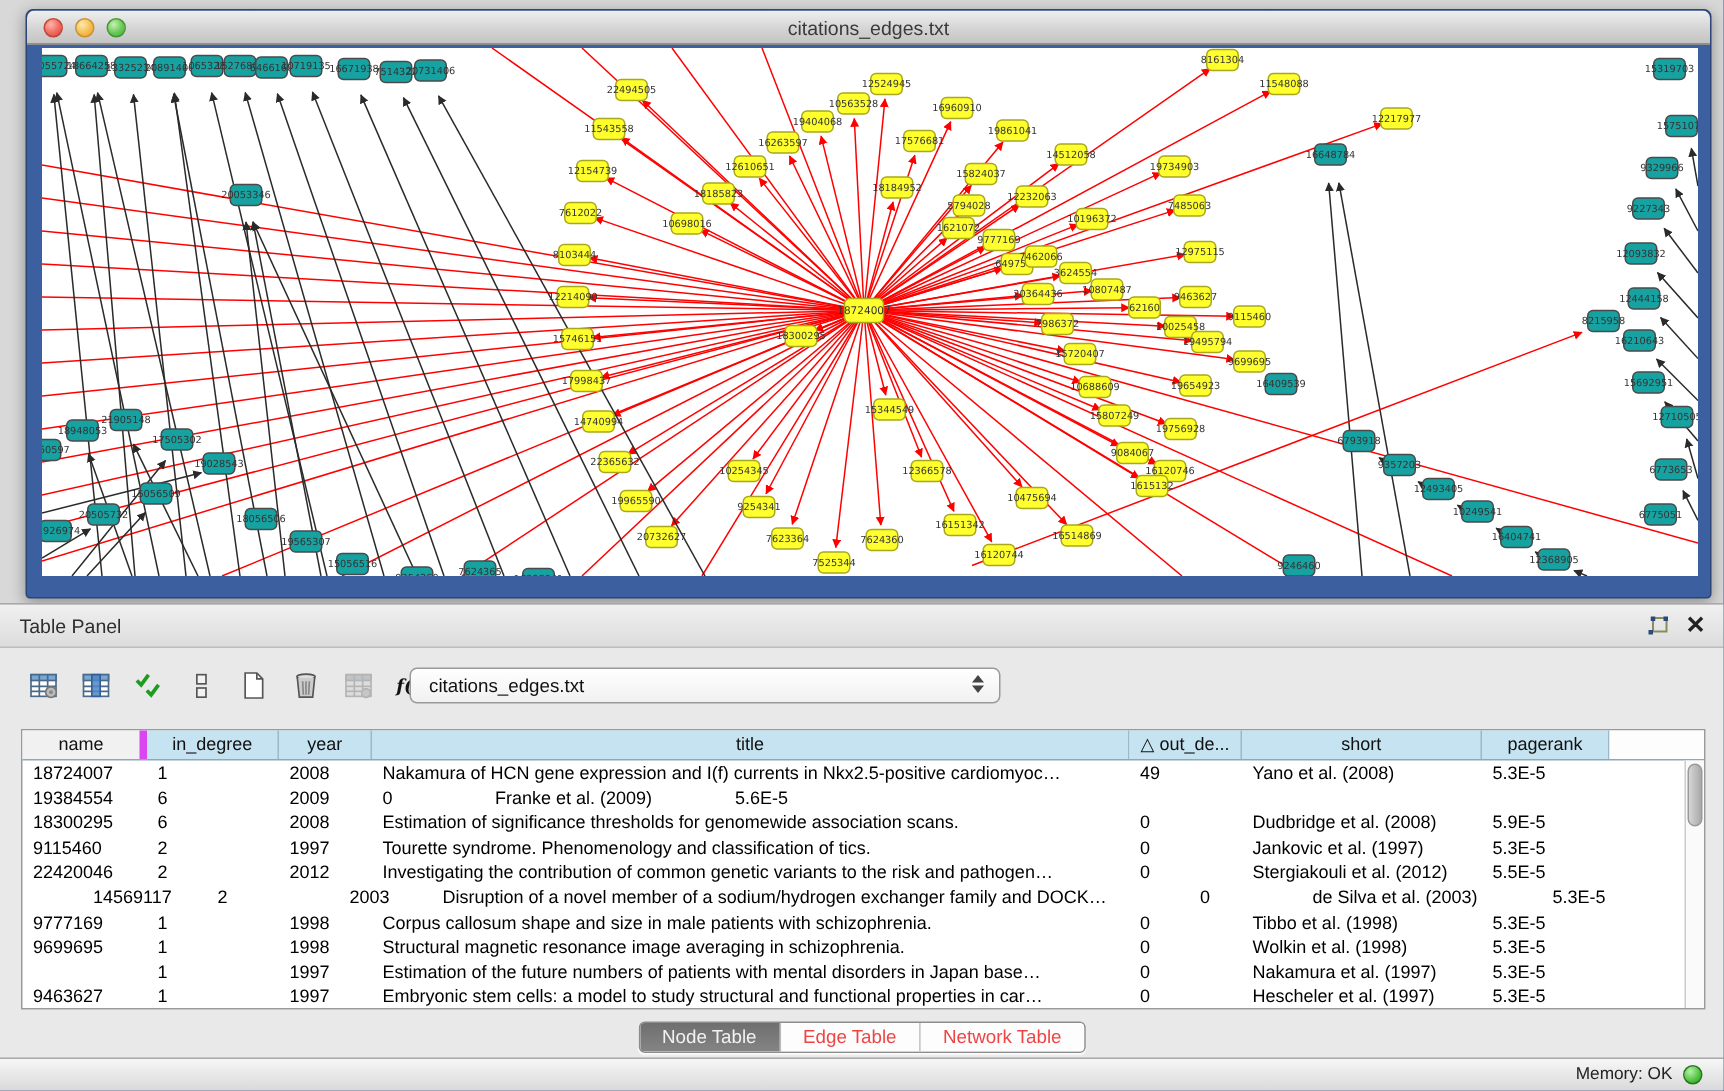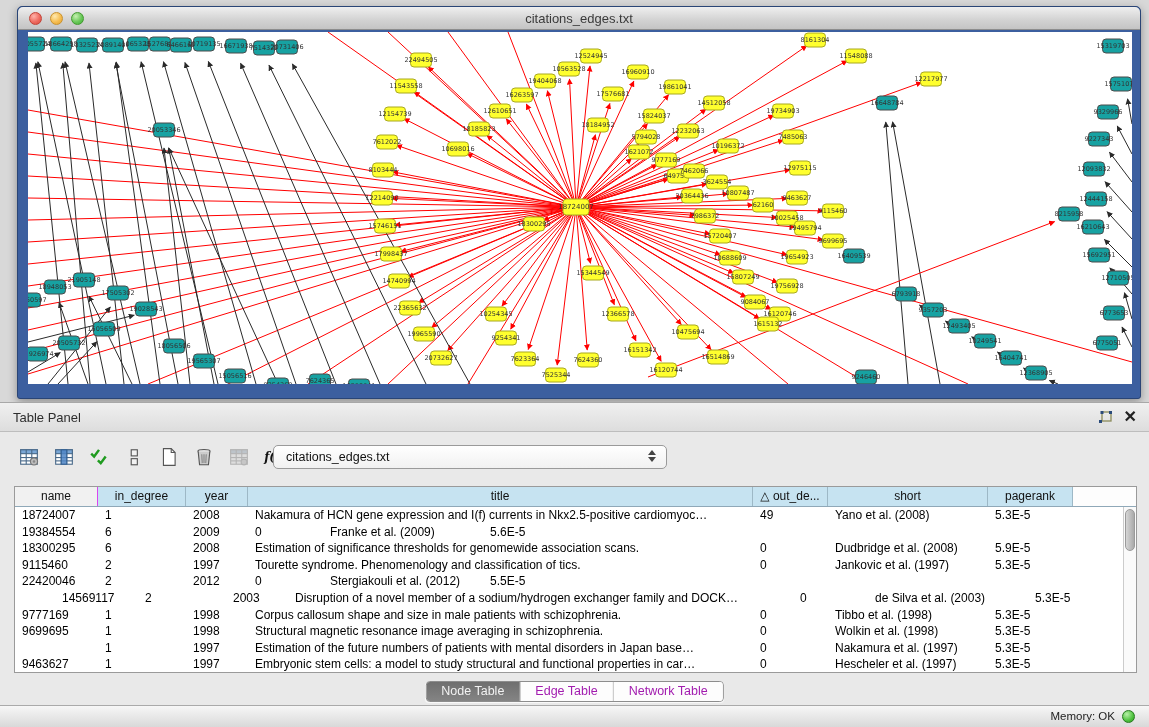--- a/index.html
+++ b/index.html
@@ -41,35 +41,35 @@
   .sel-arrows { position:absolute; right:10px; top:4px; display:flex; flex-direction:column; gap:2px; }
   .sel-arrows i { display:block; width:0; height:0; border-left:4px solid transparent; border-right:4px solid transparent; }
   .sel-arrows i.up { border-bottom:5px solid #444; }
   .sel-arrows i.down { border-top:5px solid #444; }
 
   .table-area { position:absolute; left:14px; top:54px; width:1123px; height:187px;
     background:#ffffff; border:1px solid #9a9a9a; }
   .thead { display:flex; height:20px; border-bottom:1px solid #8fa8b8; }
   .th { background:#c6e3f1; border-right:1px solid #9db8c6; font-size:12px; color:#111;
     text-align:center; line-height:19px; overflow:hidden; white-space:nowrap; }
-  .th.name-col { background:#f1f1f1; border-right:1px solid #d946ef; }
+  .th.name-col { background:#f1f1f1; border-right:5px solid #d946ef; }
   .th.filler { background:#fdfdfd; border-right:none; flex:1; }
   .rows { position:absolute; left:0; top:20px; right:13px; bottom:0; overflow:hidden; }
   .trow { display:flex; height:16.6px; }
   .td { font-size:12px; color:#000; line-height:16.6px; padding-left:7px;
     overflow:hidden; white-space:nowrap; }
   .vscroll { position:absolute; right:0; top:20px; width:13px; bottom:0;
     background:#fafafa; border-left:1px solid #cccccc; }
   .vthumb { position:absolute; left:1px; top:2px; width:10px; height:42px; border-radius:6px;
     background:linear-gradient(90deg,#d6d6d6,#a9a9a9); border:1px solid #9a9a9a; }
 
   .tabs { position:absolute; left:50%; transform:translateX(-50%); top:249px; display:flex;
     border:1px solid #8d8d8d; border-radius:4px; overflow:hidden; background:#ffffff;
     box-shadow:0 1px 1px rgba(255,255,255,.8); }
-  .tab { font-size:12.5px; color:#a21caf; padding:2px 15px 3px 15px; background:#fdfdfd; border-right:1px solid #b9b9b9; cursor:pointer; }
+  .tab { font-size:12.5px; color:#ef4444; padding:2px 15px 3px 15px; background:#fdfdfd; border-right:1px solid #b9b9b9; cursor:pointer; }
   .tab:last-child { border-right:none; }
   .tab.selected { background:linear-gradient(#6f6f6f,#848484); color:#f2f2f2; }
 
   .status-bar { position:absolute; left:0; bottom:0; width:1149px; height:22px;
     background:linear-gradient(#f7f7f7,#d9d9d9); border-top:1px solid #aaaaaa; }
   .mem { position:absolute; right:34px; top:4px; font-size:11.5px; color:#222; }
   .mem-dot { position:absolute; right:14px; top:4px; width:13px; height:13px; border-radius:50%;
     background:radial-gradient(circle at 35% 30%, #b8f0a8, #4ec23e 60%, #2d9a22); border:1px solid #267a1e; }
 </style>
 </head>
@@ -616,20 +616,21 @@
           <div class="td" style="width: 62px;">1997</div>
           <div class="td" style="width: 505px;">Tourette syndrome. Phenomenology and classification of tics.</div>
           <div class="td" style="width: 75px;">0</div>
           <div class="td" style="width: 160px;">Jankovic et al. (1997)</div>
           <div class="td" style="width: 85px;">5.3E-5</div>
         </div>
         <div class="trow">
           <div class="td" style="width: 83px;">22420046</div>
           <div class="td" style="width: 88px;">2</div>
           <div class="td" style="width: 62px;">2012</div>
+          <div class="td" style="width: 505px;">Investigating the contribution of common genetic variants to the risk and pathogen…</div>
           <div class="td" style="width: 75px;">0</div>
           <div class="td" style="width: 160px;">Stergiakouli et al. (2012)</div>
           <div class="td" style="width: 85px;">5.5E-5</div>
         </div>
         <div class="trow">
           <div class="td" style="width: 83px; margin-left: 40px;">14569117</div>
           <div class="td" style="width: 88px;">2</div>
           <div class="td" style="width: 62px;">2003</div>
           <div class="td" style="width: 505px;">Disruption of a novel member of a sodium/hydrogen exchanger family and DOCK…</div>
           <div class="td" style="width: 75px;">0</div>

